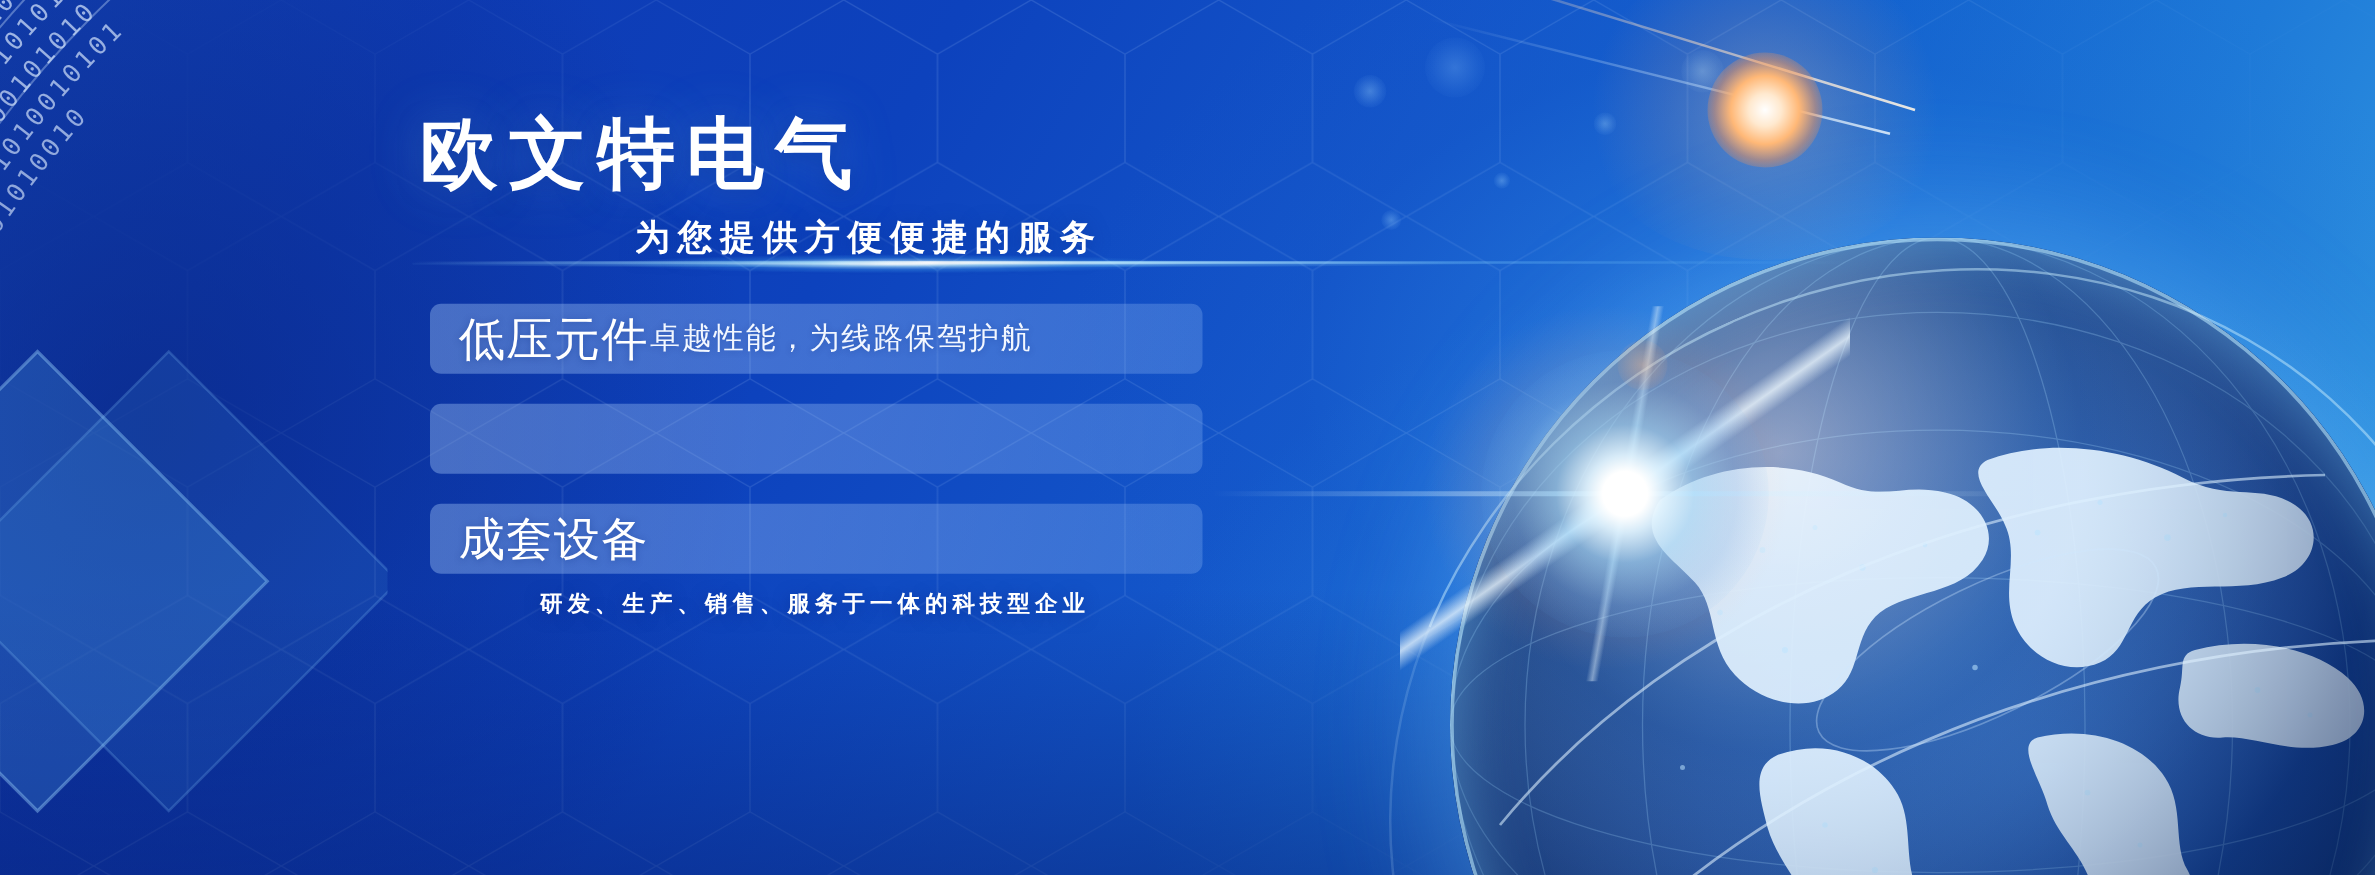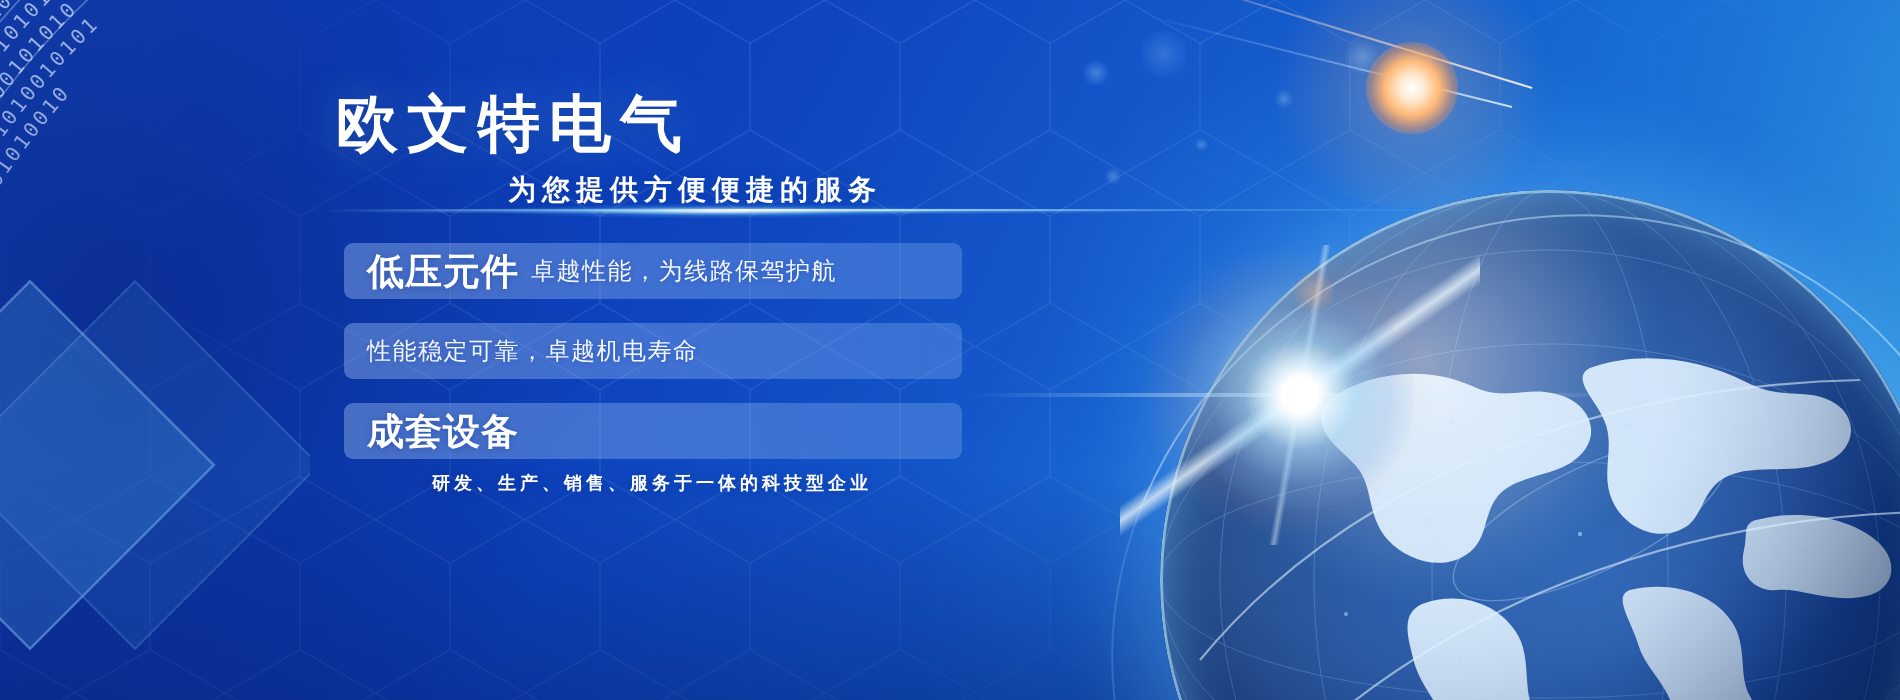--- a/index.html
+++ b/index.html
@@ -160,24 +160,24 @@
     background:linear-gradient(to right, rgba(160,195,245,0.40) 0%, rgba(150,188,244,0.36) 55%, rgba(140,182,243,0.30) 100%);
     display:flex;align-items:center;
     padding-left:23px;
     box-sizing:border-box;
     white-space:nowrap;
   }
   .fbar:last-child{margin-bottom:0;text-align:center;}
   .fbar-title{
     color:#ffffff;
     font-size:37px;
-    font-weight:700;
+    font-weight:400;
     letter-spacing:1px;
     line-height:1;
-    margin-right:12px;
+    margin-right:1px;
     text-shadow:0 1px 6px rgba(10,40,120,0.35);
   }
   .fbar-desc{
     color:#f2f7ff;
     font-size:24px;
     font-weight:normal;
     letter-spacing:1.5px;
     line-height:1;
     text-shadow:0 1px 5px rgba(10,40,120,0.3);
   }
@@ -382,21 +382,20 @@
     <div class="subtitle">为您提供方便便捷的服务</div>
 
     <div class="features">
 
       <div class="fbar">
         <span class="fbar-title">低压元件</span>
         <span class="fbar-desc">卓越性能，为线路保驾护航</span>
       </div>
 
       <div class="fbar">
-        <span class="fbar-desc">性能稳定可靠，卓越机电寿命</span>
       </div>
 
       <div class="fbar">
         <span class="fbar-title">成套设备</span>
       </div>
 
     </div>
 
     <div class="tagline">研发、生产、销售、服务于一体的科技型企业</div>
 

